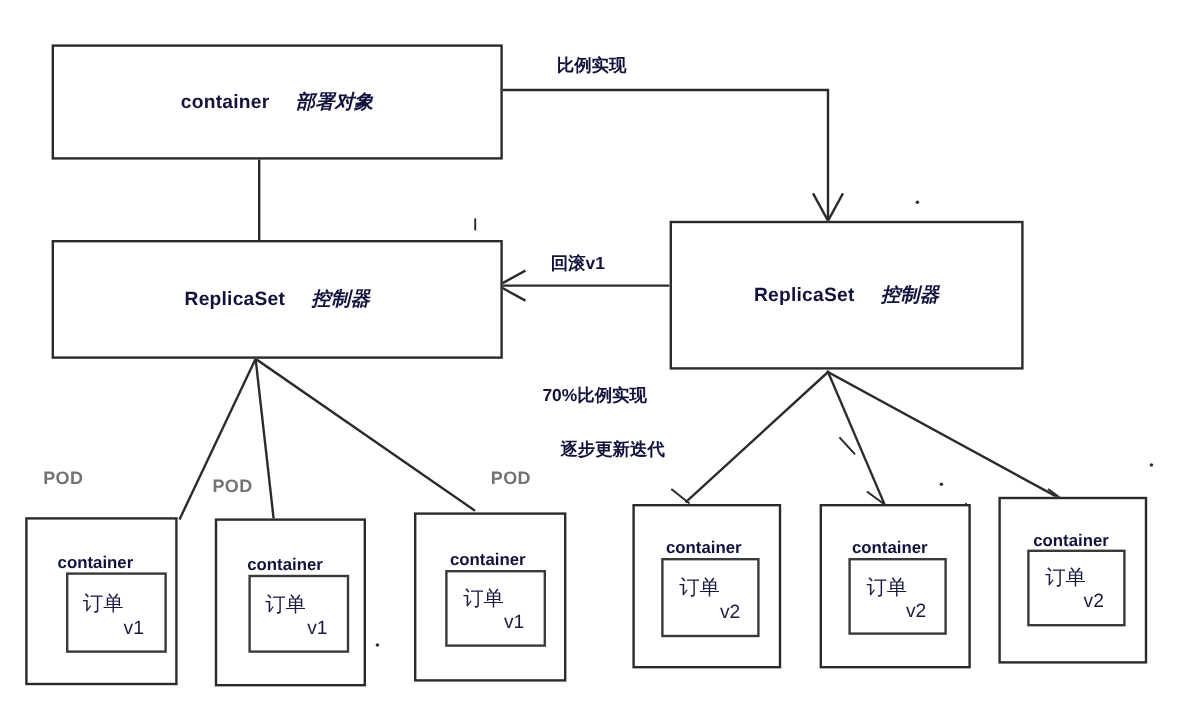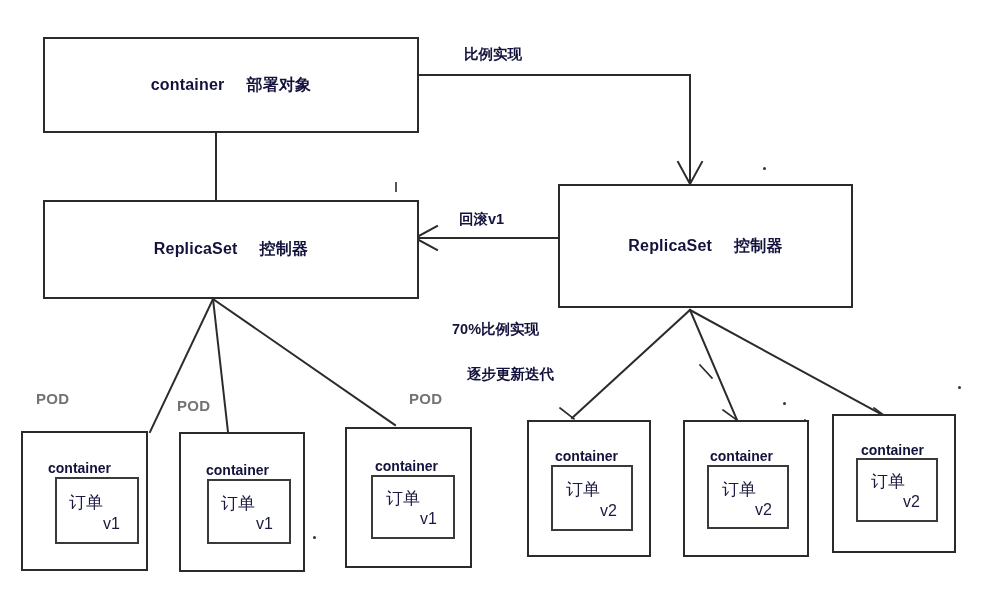--- a/index.html
+++ b/index.html
@@ -38,20 +38,21 @@
   }
   .bigbox-label {
     font-weight: bold;
     font-size: 16px;
     color: #12123c;
     white-space: nowrap;
     letter-spacing: 0.2px;
   }
   .bigbox-label .cn {
     margin-left: 22px;
+    font-style: italic;
   }
   .edge-label {
     position: absolute;
     font-weight: bold;
     font-size: 14.5px;
     color: #12123c;
     white-space: nowrap;
   }
   .pod-label {
     position: absolute;

